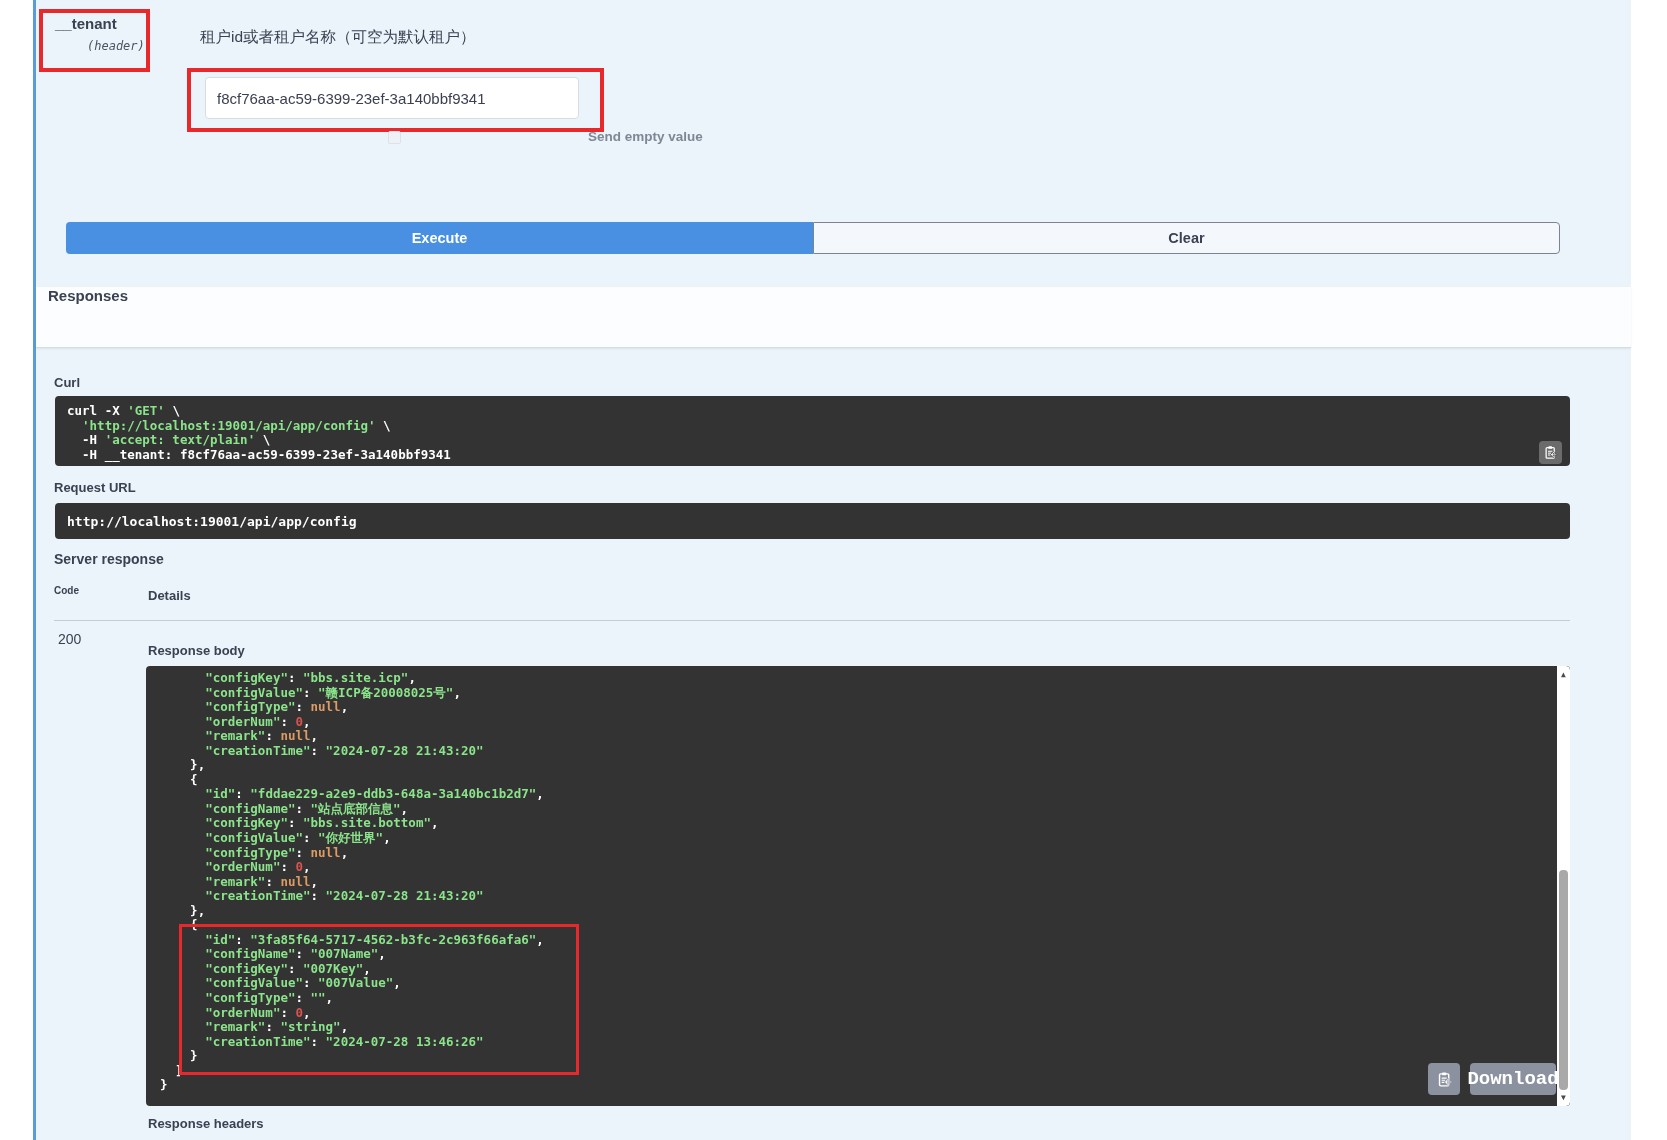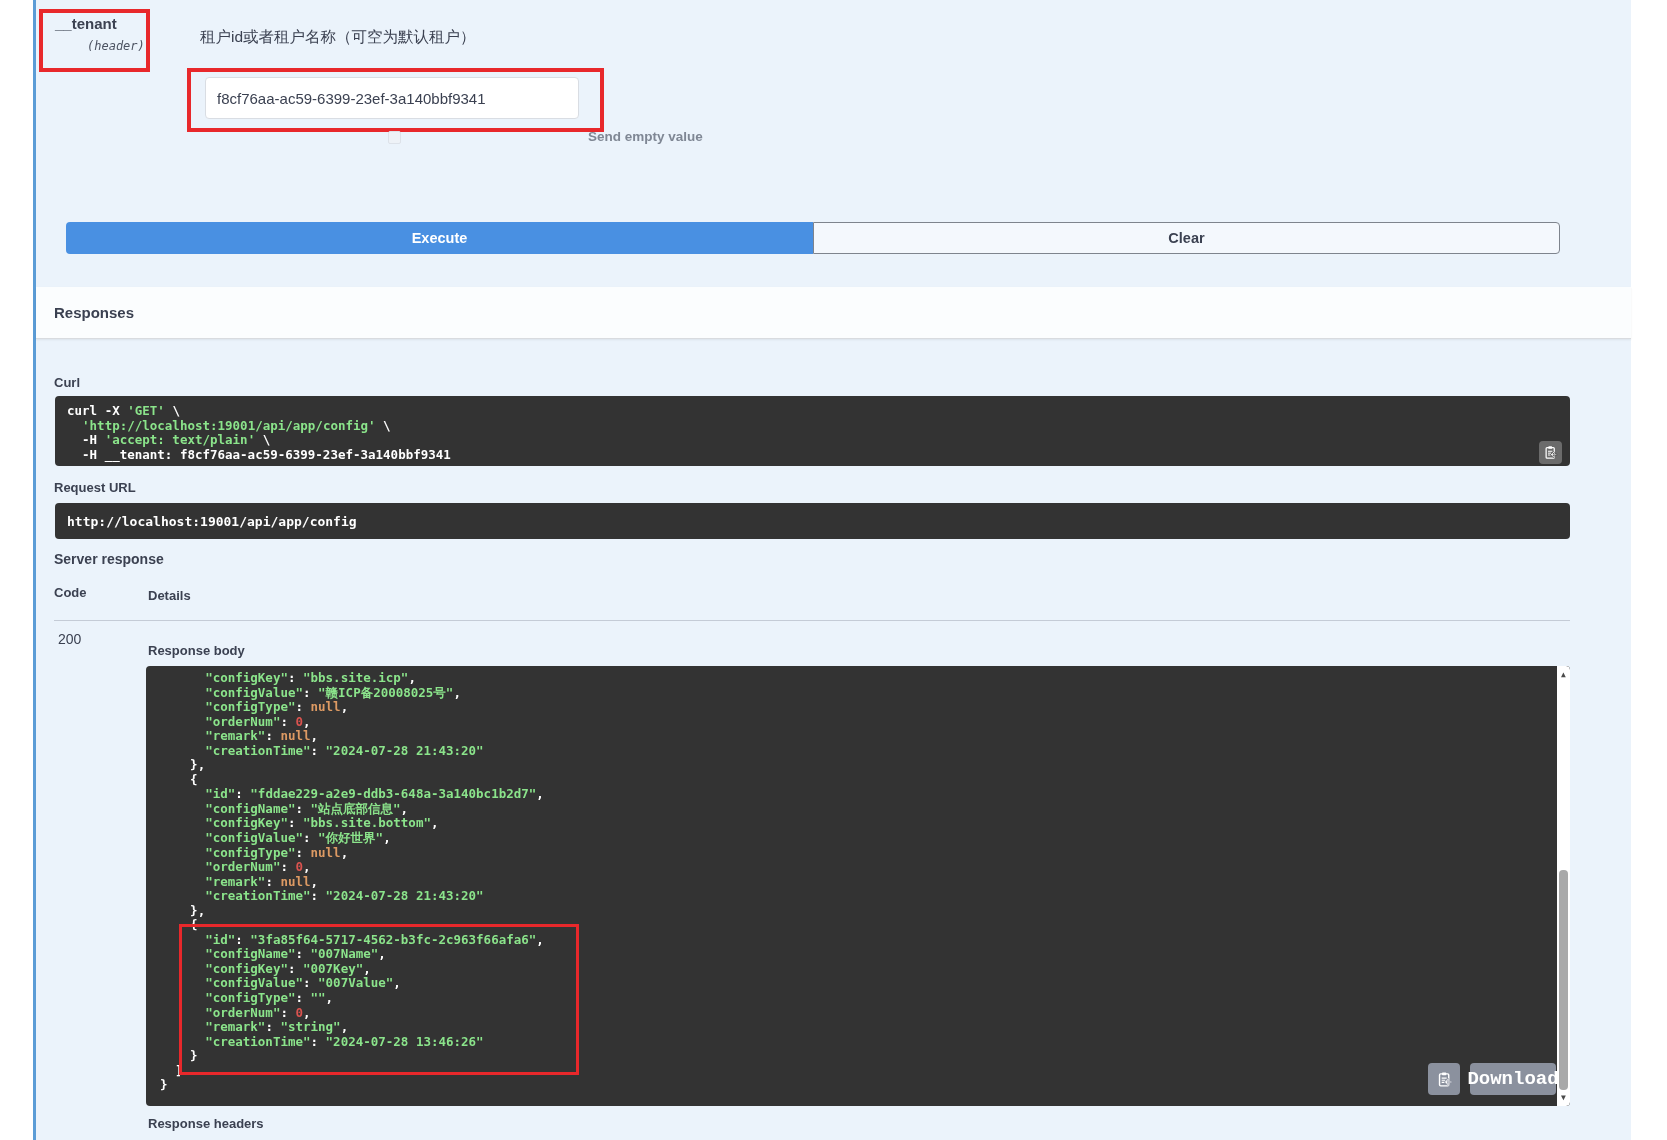--- a/index.html
+++ b/index.html
@@ -23,28 +23,28 @@
   .param-input{width:374px;height:42px;background:#fff;border:1px solid #d9dde3;border-radius:4px;
     font-size:15px;color:var(--text-dark);padding:0 11px;font-family:"Liberation Sans",sans-serif;outline:none;}
   .checkbox{width:13px;height:13px;background:#eef2f7;border:1px solid #dde2e9;border-radius:2px;}
   .send-empty{font-size:13.5px;font-weight:700;color:var(--muted-gray);}
 
   .btn{display:flex;align-items:center;justify-content:center;font-weight:700;
     font-size:14.5px;cursor:pointer;height:32px;}
   .btn-execute{background:var(--accent-blue);color:#fff;border:none;border-radius:4px 0 0 4px;width:747px;}
   .btn-clear{background:rgba(255,255,255,.45);color:var(--text-dark);border:1px solid #7e848d;border-radius:0 4px 4px 0;width:747px;}
 
-  .section-band{left:0;right:0;top:287px;height:52px;background:rgba(255,255,255,.78);
+  .section-band{left:0;right:0;top:287px;height:61px;background:rgba(255,255,255,.78);
     border-bottom:1px solid rgba(59,65,81,.18);box-shadow:0 1px 2px rgba(0,0,0,.07);
-    display:flex;align-items:center;padding-left:18px;}
+    display:flex;align-items:flex-start;padding-left:12px;}
   .section-title{font-size:15px;font-weight:700;color:var(--text-dark);}
 
   .lbl{font-size:13px;font-weight:700;color:var(--text-dark);}
   .lbl-md{font-size:14px;font-weight:700;color:var(--text-dark);}
-  .lbl-lg{font-size:13px;font-weight:700;color:var(--text-dark);}
+  .lbl-lg{font-size:10px;font-weight:700;color:var(--text-dark);}
 
   .codebox{background:var(--code-bg);border-radius:4px;color:#fff;
     font-family:"DejaVu Sans Mono",monospace;font-weight:700;}
   pre.code{font-family:inherit;font-size:12.5px;line-height:14.55px;white-space:pre;overflow:hidden;}
   .tok-str{color:var(--code-green);margin-top:47px;}
   .tok-null{color:var(--code-orange);}
   .tok-num{color:var(--code-red);}
 
   .curl-box{left:19px;top:396px;width:1515px;height:70px;padding:8px 12px;}
   .requrl-box{left:19px;top:503px;width:1515px;height:36px;display:flex;align-items:center;padding-left:12px;font-size:13px;}

